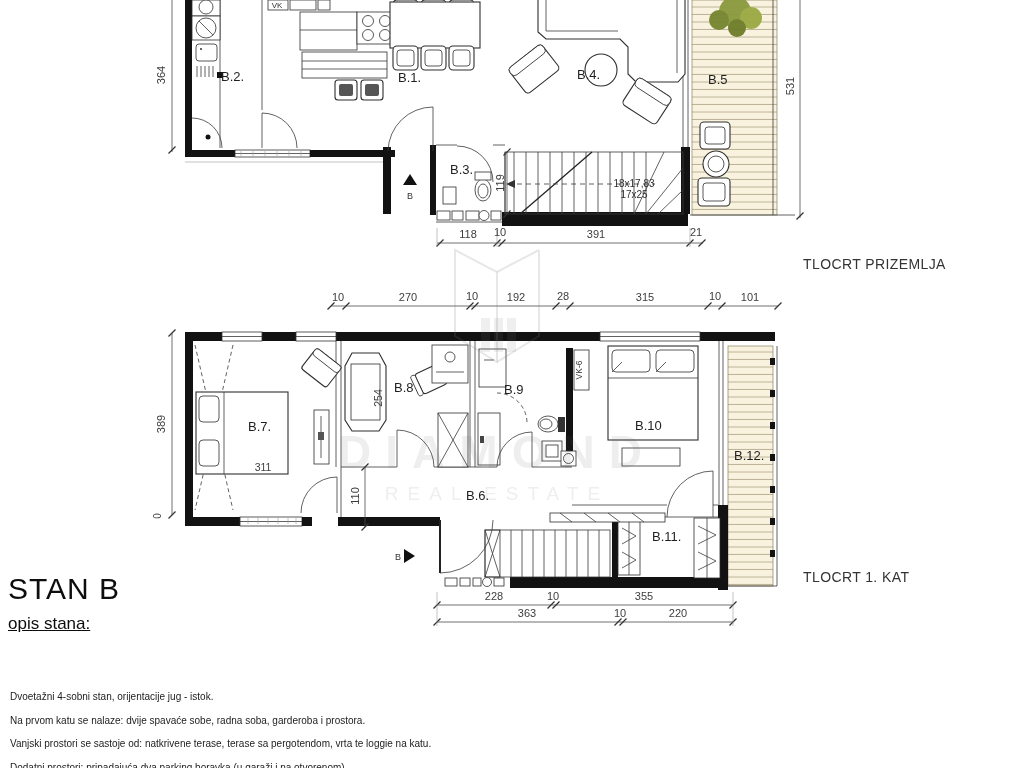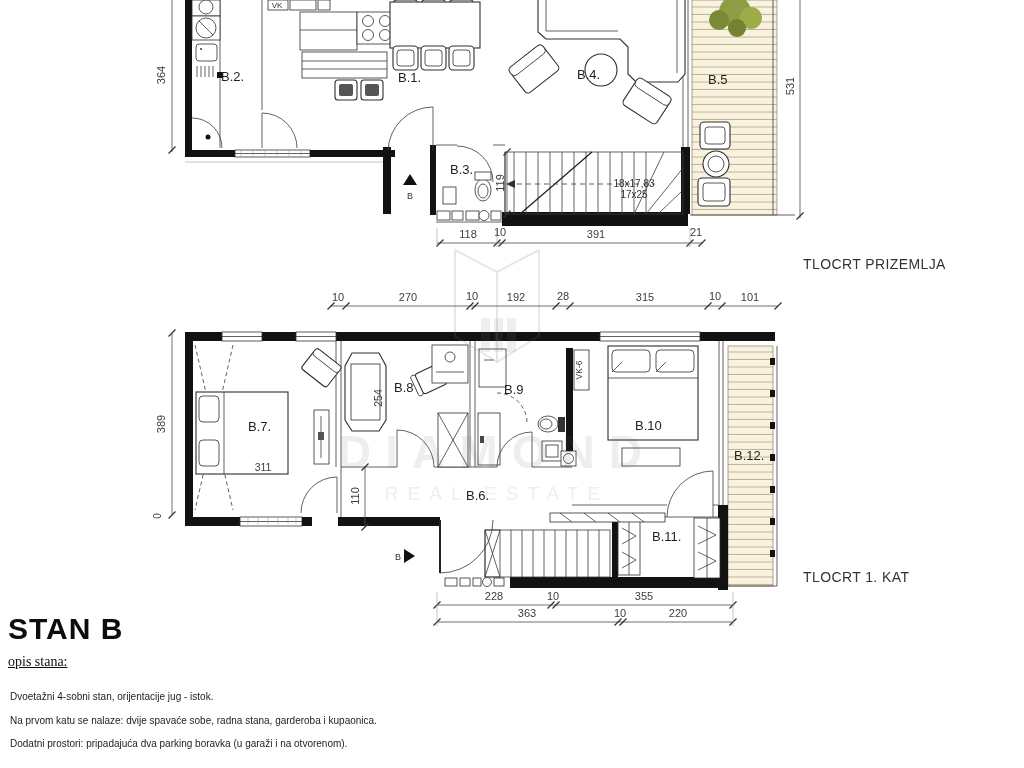--- a/index.html
+++ b/index.html
@@ -18,22 +18,22 @@
   .cap{font-size:14px;fill:#333;letter-spacing:.4px;}
   .sn{font-size:10px;fill:#333;text-anchor:middle;}
   .dash{stroke-dasharray:5 4;}
   .dash2{stroke-dasharray:4 3;}
   .win{fill:#fff;stroke:#333;stroke-width:.8;}
   .wm-big{font-size:46px;font-weight:bold;letter-spacing:14px;fill:rgba(90,90,90,.10);text-anchor:middle;}
   .wm-sm{font-size:19px;letter-spacing:9px;fill:rgba(90,90,90,.10);text-anchor:middle;}
   .wm-ln{stroke:rgba(120,120,120,.18);stroke-width:2;fill:none;}
   .wm-bar{fill:rgba(120,120,120,.12);}
   #info{position:absolute;left:8px;top:572px;}
-  #apt-title{font-size:30px;font-weight:bold;letter-spacing:1px;color:#0d0d0d;margin-top:40px;}
-  #apt-sub{font-size:14px;text-decoration:underline;margin-top:8px;color:#0d0d0d;font-family:Liberation Serif, serif;}
+  #apt-title{font-size:30px;font-weight:normal;letter-spacing:1px;color:#0d0d0d;}
+  #apt-sub{font-size:17px;text-decoration:underline;margin-top:8px;color:#0d0d0d;}
   #desc{position:absolute;left:10px;top:651px;font-size:10px;line-height:23.5px;color:#1c1c1c;margin-top:34px;}
 </style>
 </head>
 <body>
 
 
 
 <svg width="1024" height="768" viewBox="0 0 1024 768">
   <defs>
     <pattern id="deck" width="8" height="7.5" patternUnits="userSpaceOnUse">
@@ -511,18 +511,19 @@
   </g>
 </svg>
 
 
 <div id="info">
   <div id="apt-title">STAN B</div>
   <div id="apt-sub">opis stana:</div>
 </div>
 <div id="desc">
   <div>Dvoetažni 4-sobni  stan, orijentacije jug - istok.</div>
-  <div>Na prvom katu se nalaze: dvije spavaće sobe, radna stana, garderoba i kupaonica.</div>
+  <div>Na prvom katu se nalaze: dvije spavaće sobe, radna soba, garderoba i prostora.</div>
+  <div>Vanjski prostori se sastoje od: natkrivene terase, terase sa pergotendom, vrta te loggie na katu.</div>
   <div>Dodatni prostori: pripadajuća dva parking boravka (u garaži i na otvorenom).</div>
 </div>
 
 
 
 
 </body></html>

